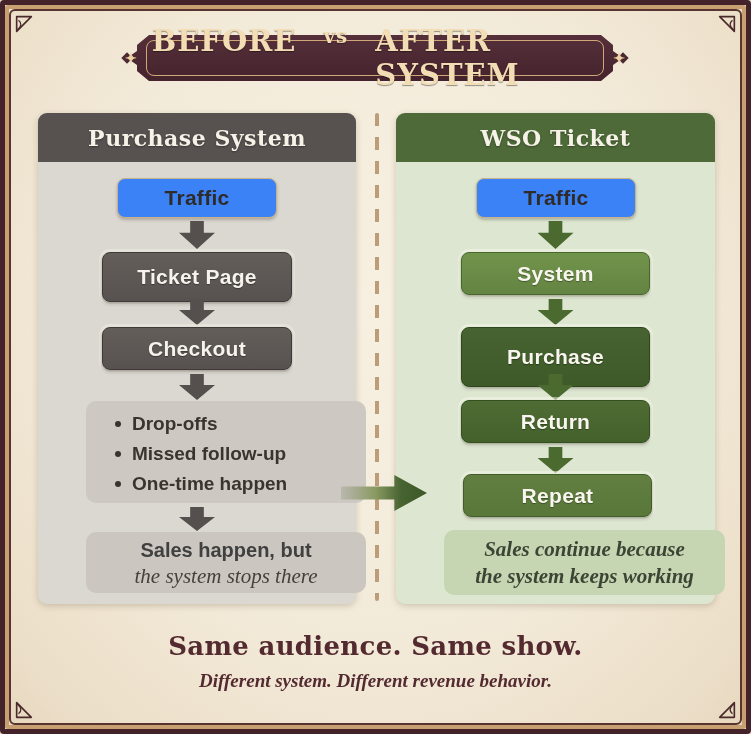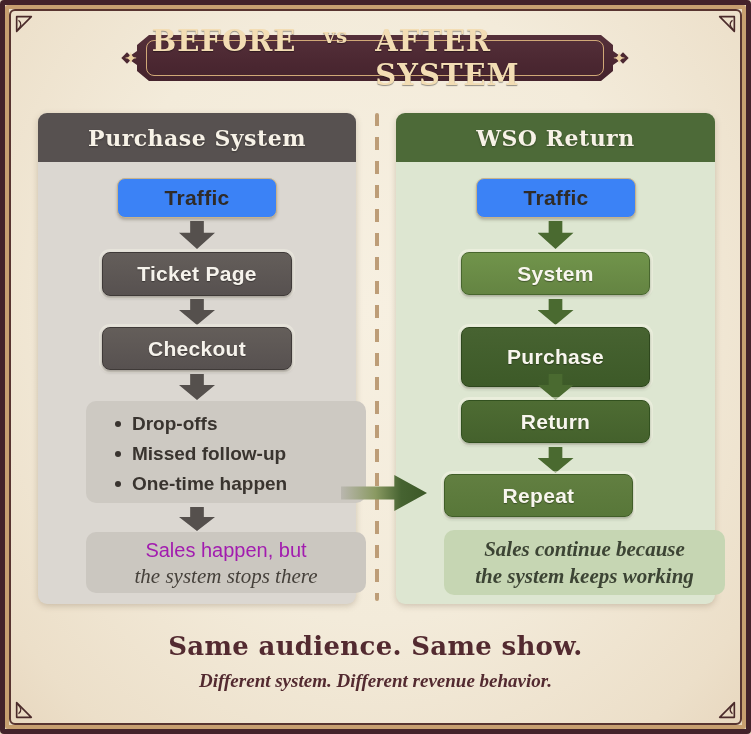--- a/index.html
+++ b/index.html
@@ -97,21 +97,21 @@
                 padding:8px 0 0 46px; }
   .issue { position:relative; font-size:19px; font-weight:600; color:#39342f;
            line-height:30px; }
   .issue::before { content:""; position:absolute; left:-17px; top:12px; width:6px; height:6px;
                    border-radius:50%; background:#39342f; }
 
   .outcome { display:flex; flex-direction:column; align-items:center; justify-content:center;
              text-align:center; }
   .outcome-prev { left:19px; top:419px; width:280px; height:61px; background:#cbc7c0; }
   .outcome-wso  { left:19px; top:417px; width:281px; height:65px; background:#c6d6b3; }
-  .outcome-prev .l1 { font-size:20px; font-weight:400; color:#a21caf; line-height:26px; }
+  .outcome-prev .l1 { font-size:20px; font-weight:700; color:#404040; line-height:26px; }
   .outcome-prev .l2 { font-family:"Liberation Serif", serif; font-style:italic; font-size:21px;
                       color:#45403a; line-height:26px; }
   .outcome-wso .l1, .outcome-wso .l2 {
     font-family:"Liberation Serif", serif; font-style:italic; font-size:21px;
     color:#3c4434; line-height:27px; font-weight:600; }
 
   
   .divider {
     position:absolute; left:375px; top:113px; width:4px; height:488px; z-index:5;
     background:repeating-linear-gradient(to bottom, #bd9d77 0 13px, transparent 13px 24px);
@@ -179,21 +179,21 @@
       <span class="diamond">✦</span>
     </div>
   </div>
 
   <div class="column col-prev">
     <div class="col-header">Purchase System</div>
 
     <div class="box box-cream" style="left:79px; top:65px; width:160px; height:40px;">Traffic</div>
     <div class="arrow-down arrow-gray" style="top:108px; height:28px;"></div>
 
-    <div class="box box-darkgray" style="left:64px; top:139px; width:190px; height:44px;">Ticket Page</div>
+    <div class="box box-darkgray" style="left:64px; top:139px; width:190px; height:50px;">Ticket Page</div>
     <div class="arrow-down arrow-gray" style="top:186px;"></div>
 
     <div class="box box-darkgray" style="left:64px; top:214px; width:190px; height:43px;">Checkout</div>
     <div class="arrow-down arrow-gray" style="top:261px;"></div>
 
     <div class="panel issues-box">
       <div class="issue">Drop-offs</div>
       <div class="issue">Missed follow-up</div>
       <div class="issue">One-time happen</div>
     </div>
@@ -203,35 +203,35 @@
       <div class="l1">Sales happen, but</div>
       <div class="l2">the system stops there</div>
     </div>
   </div>
 
   <div class="divider"></div>
 
   <div class="transfer-arrow"></div>
 
   <div class="column col-wso">
-    <div class="col-header">WSO Return</div>
+    <div class="col-header">WSO Ticket</div>
 
     <div class="box box-cream" style="left:80px; top:65px; width:160px; height:40px;">Traffic</div>
     <div class="arrow-down arrow-green" style="top:108px; height:28px;"></div>
 
     <div class="box box-green-mid" style="left:65px; top:139px; width:189px; height:43px;">System</div>
     <div class="arrow-down arrow-green" style="top:186px;"></div>
 
     <div class="box box-green-dark" style="left:65px; top:214px; width:189px; height:60px;">Purchase</div>
     <div class="arrow-down arrow-green" style="top:261px;"></div>
 
     <div class="box box-green-dk2" style="left:65px; top:287px; width:189px; height:43px;">Return</div>
     <div class="arrow-down arrow-green" style="top:334px;"></div>
 
-    <div class="box box-green-mid2" style="left:48px; top:361px; width:189px; height:43px;">Repeat</div>
+    <div class="box box-green-mid2" style="left:67px; top:361px; width:189px; height:43px;">Repeat</div>
 
     <div class="panel outcome outcome-wso">
       <div class="l1">Sales continue because</div>
       <div class="l2">the system keeps working</div>
     </div>
   </div>
 
   <div class="footer">
     <div class="f1">Same audience. Same show.</div>
     <div class="f2">Different system. Different revenue behavior.</div>

